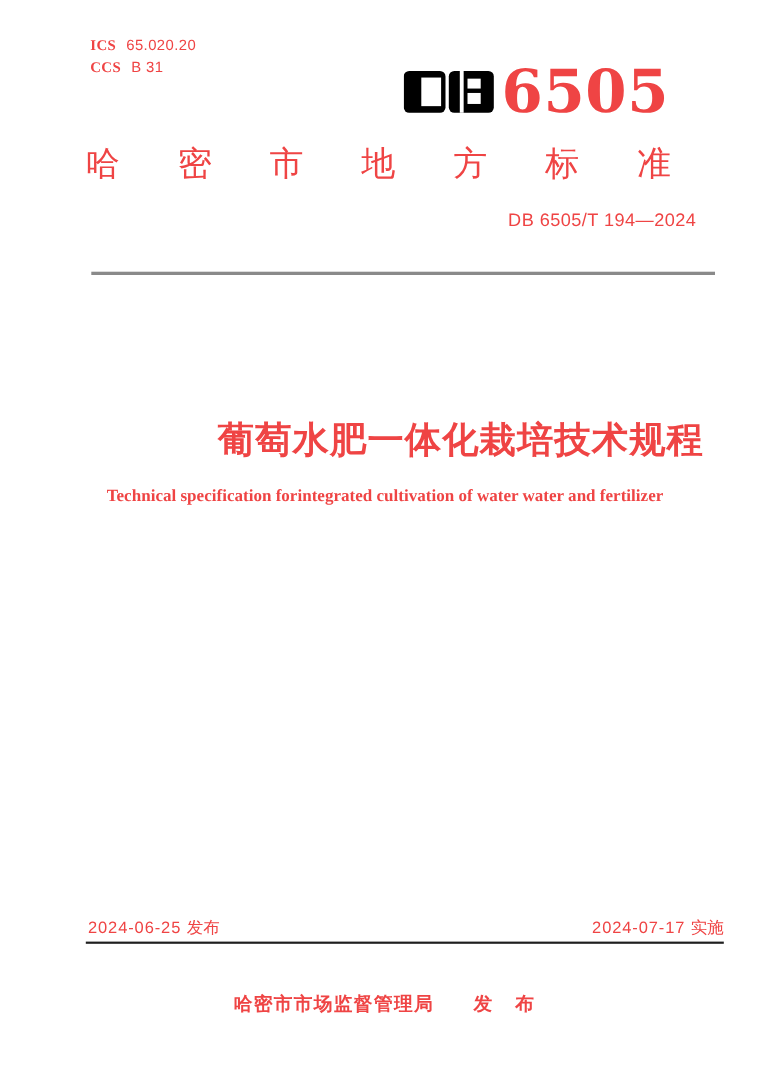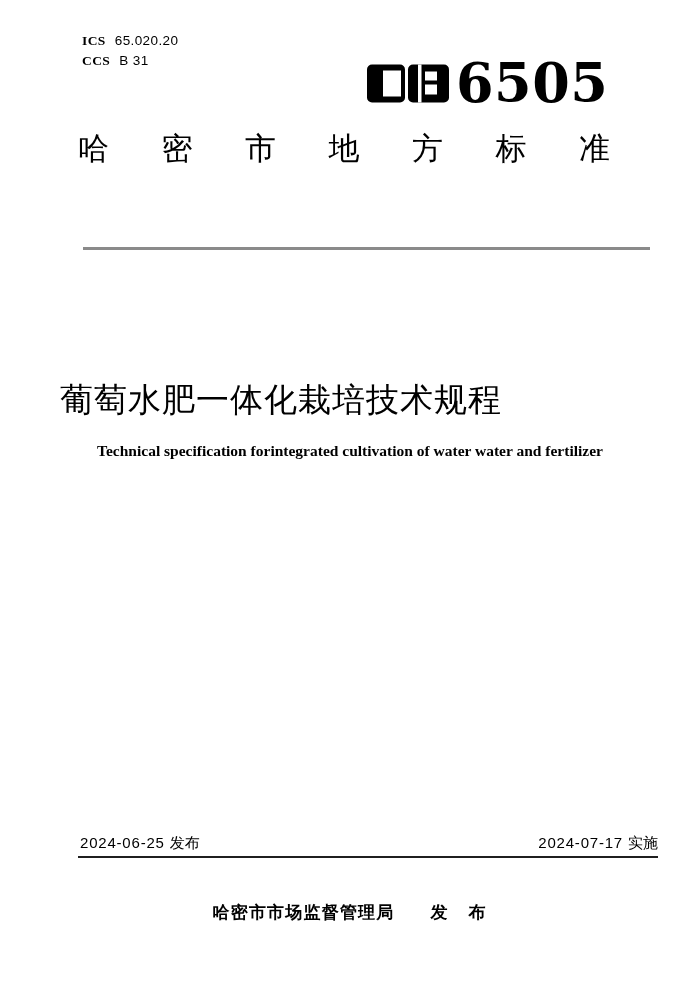--- a/index.html
+++ b/index.html
@@ -2,21 +2,21 @@
 <html><head>
 <meta charset="utf-8">
 <style>
   html,body{margin:0;padding:0;background:#e8e8e8;}
   .page{
     position:relative;
     width:700px;height:990px;
     margin:0 auto;
     background:#ffffff;
     font-family:"Liberation Sans",sans-serif;
-    color:#000000;
+    color:#ef4444;
     overflow:hidden;
   }
   
   .ics-block{
     position:absolute;left:82px;top:31px;
     font-size:13.5px;line-height:1.45;letter-spacing:0.4px;
   }
   .ics-row .lbl{font-family:"Liberation Serif",serif;font-weight:600;}
   .ics-row .val{font-family:"Liberation Sans",sans-serif;margin-left:9px;}
   
@@ -43,22 +43,22 @@
     position:absolute;right:67px;top:191px;left:300px;
     text-align:right;
     font-size:16.5px;letter-spacing:0.4px;
   }
   .rule-top{
     position:absolute;left:83px;top:247px;width:567px;height:3px;
     background:#8a8a8a;
   }
   .title-zh{
     position:absolute;left:60px;top:378px;width:580px;
-    text-align:left;
-    font-size:33px;font-weight:400;letter-spacing:1px;
+    text-align:right;
+    font-size:33px;font-weight:700;letter-spacing:1px;
   }
   .title-en{
     position:absolute;left:20px;top:442px;width:660px;
     text-align:center;
     font-family:"Liberation Serif",serif;
     font-weight:700;font-size:15.5px;
   }
   .date-row{
     position:absolute;left:80px;top:834px;width:578px;
     display:flex;justify-content:space-between;
@@ -107,20 +107,21 @@
   <div class="standard-name">
     <span>哈</span>
     <span>密</span>
     <span>市</span>
     <span>地</span>
     <span>方</span>
     <span>标</span>
     <span>准</span>
   </div>
 
+  <div class="doc-number">DB 6505/T 194—2024</div>
 
   <div class="rule-top"></div>
 
   <div class="title-zh">葡萄水肥一体化栽培技术规程</div>
   <div class="title-en">Technical specification forintegrated cultivation of water water and fertilizer</div>
 
   <div class="date-row">
     <div class="date-item">
       <span>2024-06-25</span><span class="dlbl">发布</span>
     </div>

